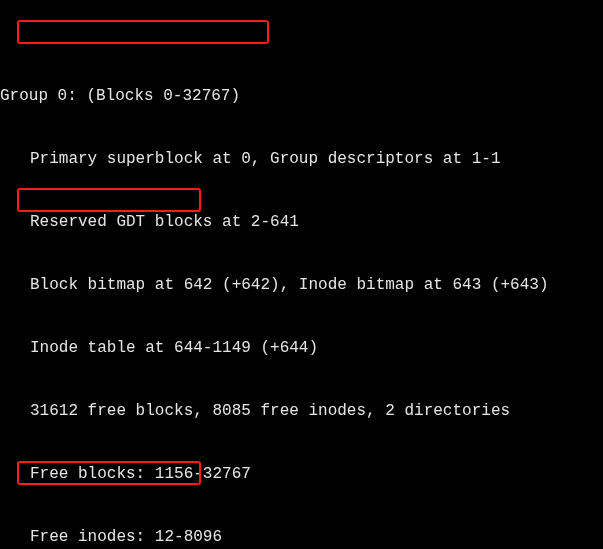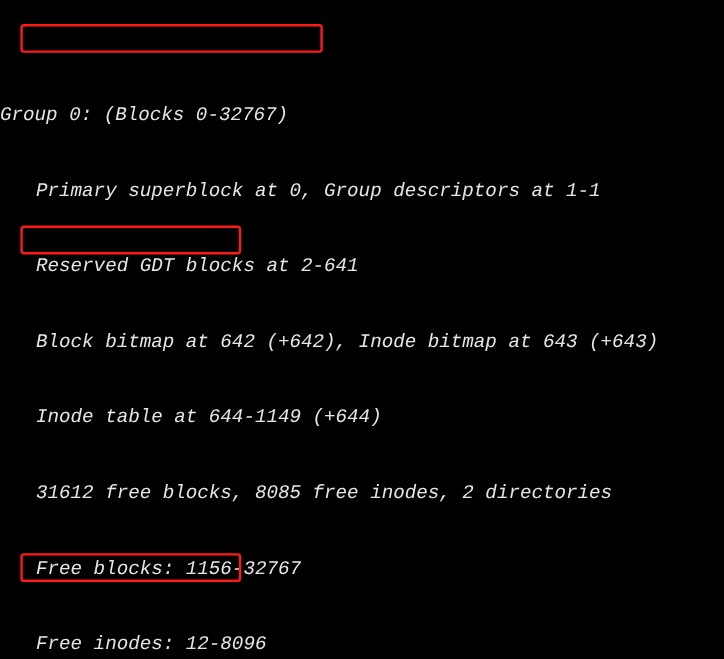--- a/index.html
+++ b/index.html
@@ -14,21 +14,20 @@
     font-family: "Courier New", Courier, monospace;
     font-size: 16px;
     line-height: 21px;
     color: #e5e5e5;
     white-space: pre;
     padding: 2px 0 0 0;
   }
   .line {
     display: block;
     position: relative;
-    font-style: italic;
   }
   .indent {
     padding-left: 30px;
   }
   .cut {
     overflow: hidden;
     width: 603px;
   }
   .hl {
     position: absolute;

